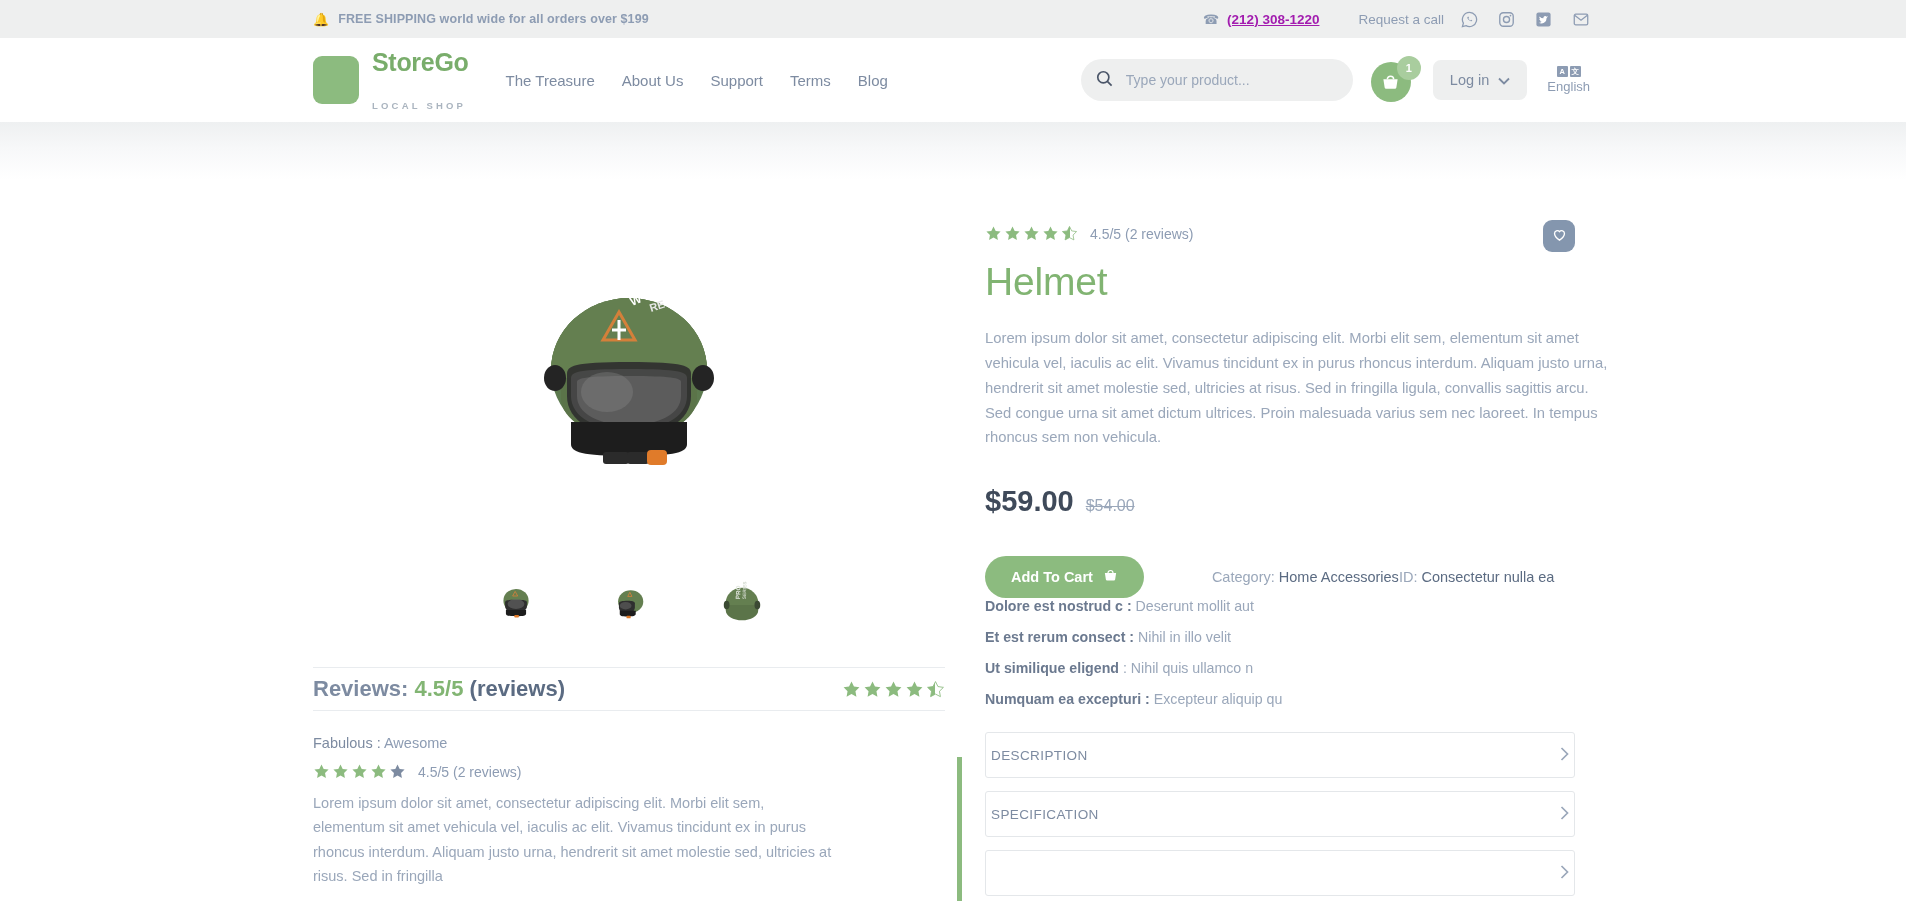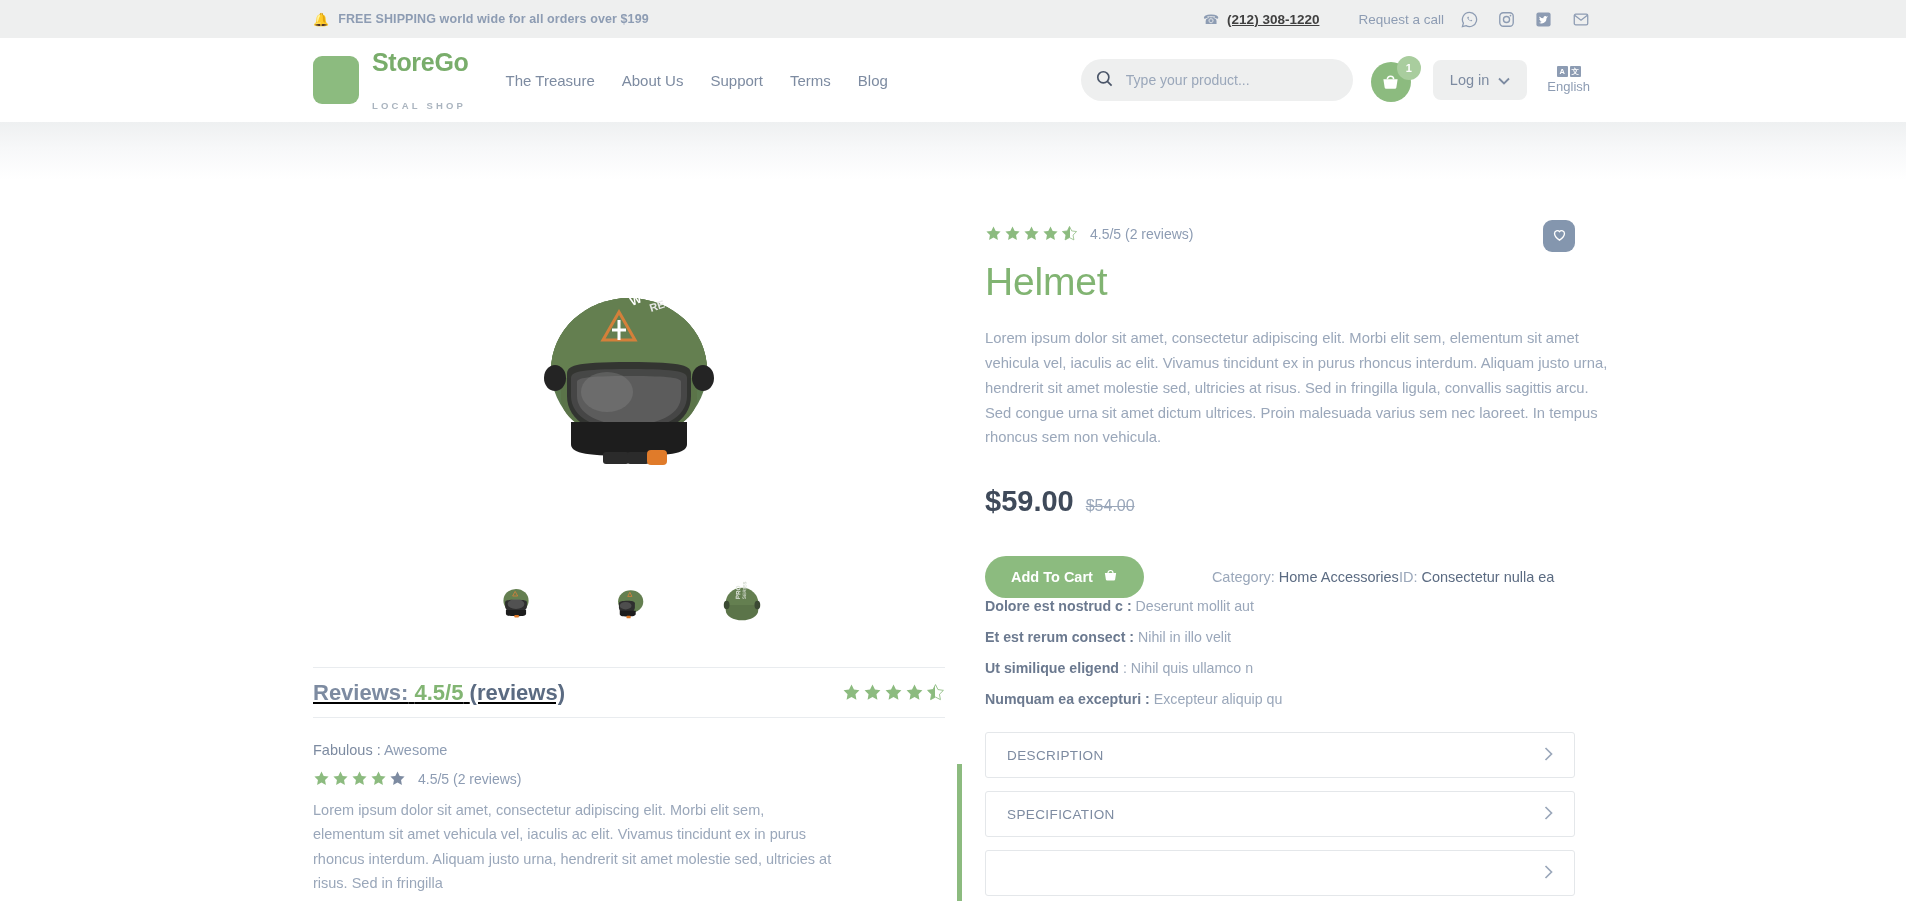--- a/index.html
+++ b/index.html
@@ -15,21 +15,21 @@
   .topbar {
     height: 38px; background: #eeefef;
     display: flex; align-items: center; justify-content: space-between;
     padding: 0 316px 0 313px;
   }
   .topbar-left { display: flex; align-items: center; gap: 9px; }
   .bell-icon { color: #8cbb7f; font-size: 13px; line-height: 1; }
   .ship-text { font-size: 12.5px; font-weight: bold; color: #8d9cb3; letter-spacing: .1px; }
   .topbar-right { display: flex; align-items: center; gap: 8px; }
   .phone-icon { color: #8d9cb3; font-size: 13px; }
-  .phone-num { font-size: 13.5px; font-weight: bold; color: #404040; }
+  .phone-num { font-size: 13.5px; font-weight: bold; color: #a21caf; }
   .req-call { font-size: 13.5px; color: #8d9cb3; margin-right: 9px; margin-left: 31px; }
   .social { display: flex; align-items: center; gap: 20px; }
   .social svg { display: block; }
 
   
   .header {
     height: 84px; background: #fff;
     display: flex; align-items: center;
     padding: 0 316px 0 313px;
     position: relative; z-index: 5;
@@ -88,22 +88,22 @@
   .main { display: flex; padding: 0 316px 0 313px; gap: 0; }
   .col-left { width: 632px; position: relative; }
   .col-right { width: 630px; padding-left: 40px; position: relative; }
 
   .gallery { height: 420px; display: flex; align-items: center; justify-content: center; }
   .thumbs { display: flex; justify-content: center; gap: 51px; margin-top: -22px; }
   .thumb { width: 62px; height: 52px; display: flex; align-items: center; justify-content: center; cursor: pointer; }
 
   .reviews-head {
     border-top: 1px solid #e9ecef; border-bottom: 1px solid #e9ecef;
-    margin-top: 37px; height: 51px;
-    display: flex; align-items: center; justify-content: space-between; text-decoration: underline;
+    margin-top: 37px; height: 44px;
+    display: flex; align-items: center; justify-content: space-between;
   }
   .rev-title { font-size: 22px; font-weight: bold; color: #7d8ba1; }
   .rev-title .score { color: #82b573; }
   .rev-title .paren { color: #5b6b82; }
 
   .review-item { padding-top: 24px; position: relative; }
   .rev-author { font-size: 14.5px; color: #8d9cb3; margin-bottom: 12px; }
   .rev-author b { font-weight: normal; color: #7d8ba1; }
   .rev-stars-row { display: flex; align-items: center; gap: 12px; margin-bottom: 11px; }
   .rev-meta { font-size: 14px; color: #8d9cb3; }
@@ -137,21 +137,21 @@
   .meta-id b { color: #5b6b82; font-weight: normal; }
 
   .attrs { }
   .attr-row { font-size: 14.2px; color: #9aa7ba; margin-bottom: 15px; }
   .attr-row b { color: #6b798f; font-weight: bold; }
 
   .accordions { margin-top: 25px; }
   .acc {
     height: 46px; border: 1px solid #e4e7ea; border-radius: 3px;
     display: flex; align-items: center; justify-content: space-between;
-    padding: 0 21px; margin-bottom: 13px; cursor: pointer;
+    padding: 0 5px; margin-bottom: 13px; cursor: pointer;
   }
   .acc-label { font-size: 13.5px; color: #7d8ba1; letter-spacing: .4px; }
   .chev { color: #9aa7ba; font-size: 15px; }
 
   .stars { display: flex; gap: 2px; }
   .stars svg { display: block; }
 </style>
 </head>
 <body>
 

